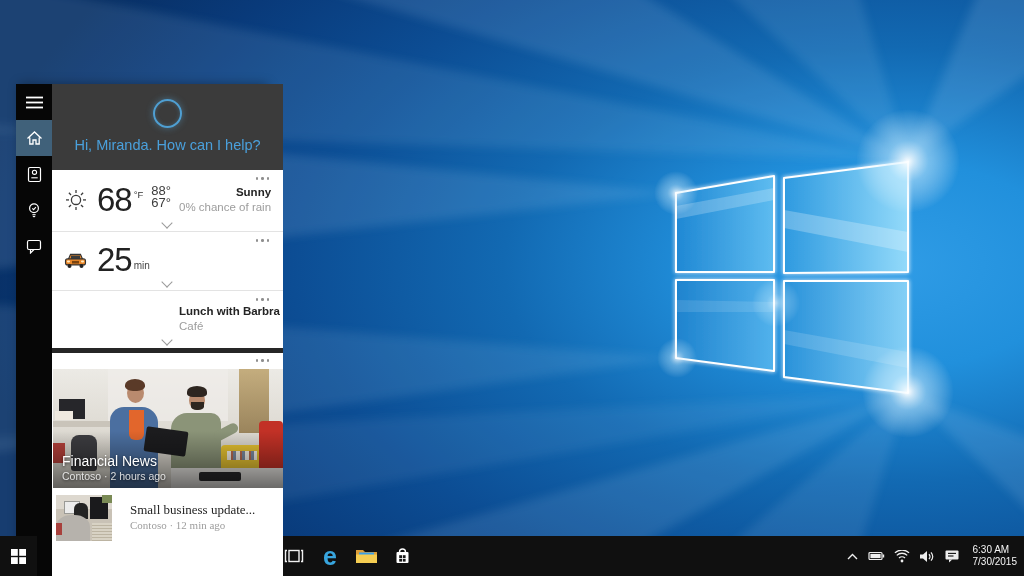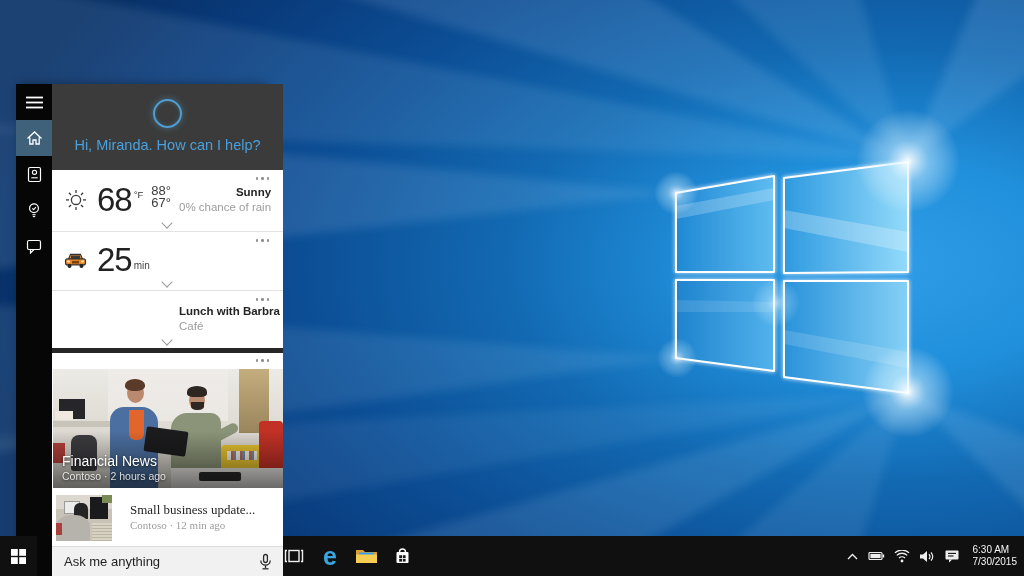--- a/index.html
+++ b/index.html
@@ -405,26 +405,15 @@
         <div class="ps" style="left:0;top:20px;width:34px;height:26px;background:#b6b2ac;border-radius:45% 45% 0 0;"></div>
         <div class="ps" style="left:0;top:28px;width:6px;height:12px;background:#a8403c;"></div>
         <div class="ps" style="left:36px;top:28px;width:20px;height:18px;background:repeating-linear-gradient(#d8d2c4 0 2px,#bcb4a2 2px 3px);"></div>
       </div>
       <div class="ni-text">
         <div class="ni-title">Small business update...</div>
         <div class="ni-src">Contoso · 12 min ago</div>
       </div>
     </div>
 
-    <div class="searchrow">
-      <input type="text" placeholder="Ask me anything" style="">
-      <span class="mic">
-        <svg width="17" height="18" viewBox="0 0 17 18">
-          <rect x="6.6" y="1.5" width="3.8" height="8" rx="1.9" fill="none" stroke="#2b2b2b" stroke-width="1.3"></rect>
-          <path d="M3.8,7.5 a4.7,4.7 0 0 0 9.4,0" fill="none" stroke="#2b2b2b" stroke-width="1.3"></path>
-          <line x1="8.5" y1="12.2" x2="8.5" y2="15.2" stroke="#2b2b2b" stroke-width="1.3"></line>
-          <line x1="5.5" y1="15.8" x2="11.5" y2="15.8" stroke="#2b2b2b" stroke-width="1.3"></line>
-        </svg>
-      </span>
-    </div>
 
   </div>
 </div>
 
 </body></html>

